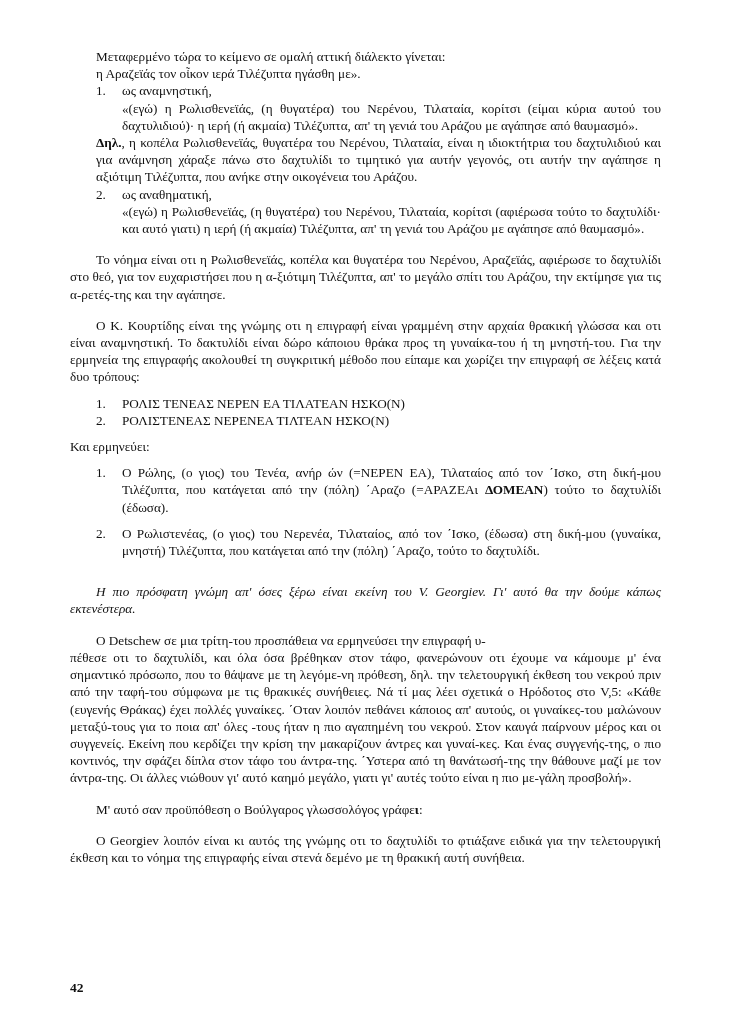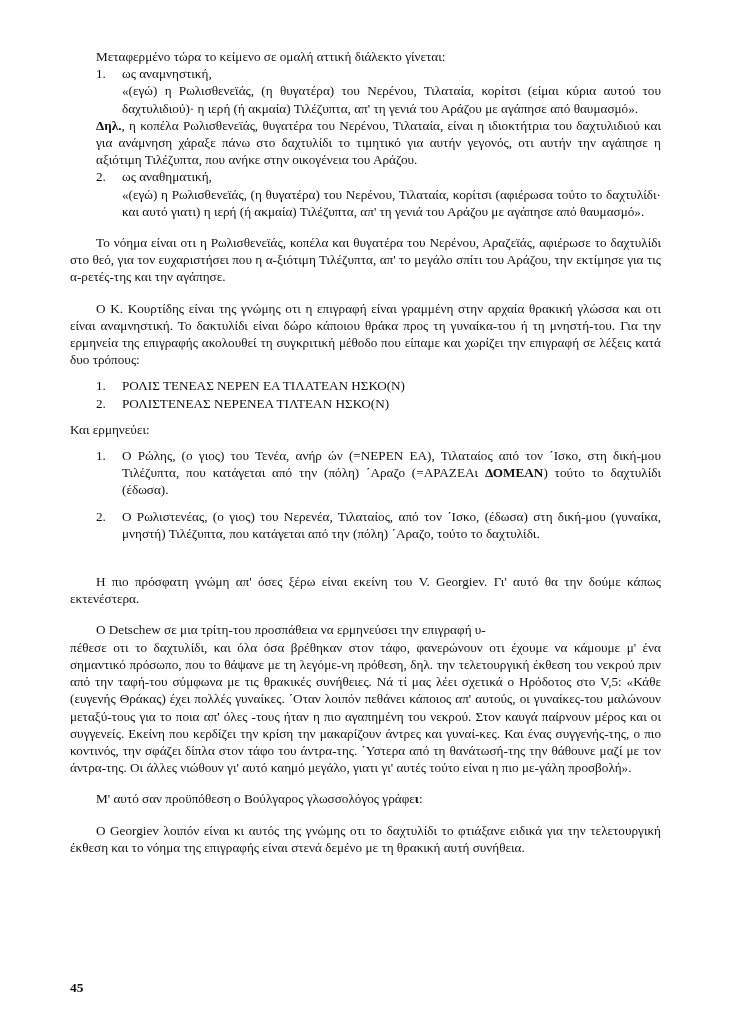--- a/index.html
+++ b/index.html
@@ -31,21 +31,21 @@
     margin: 0;
   }
   .para {
     margin-bottom: 0px;
   }
   .indent {
     text-indent: 26px;
   }
   .gap-sm { margin-top: 9px; }
   .gap-md { margin-top: 14px; }
-  .gap-lg { margin-top: 31px; }
+  .gap-lg { margin-top: 24px; font-style: italic; }
 
   
   .num-item {
     display: flex;
     align-items: flex-start;
   }
   .num-item .marker {
     flex: 0 0 auto;
     width: 26px;
     text-align: left;
@@ -80,20 +80,21 @@
   }
 </style>
 </head>
 <body>
 
 <div class="page">
   <div class="body-text">
 
     <p class="para indent">Μεταφερμένο τώρα το κείμενο σε ομαλή αττική διάλεκτο γίνεται:</p>
 
+    <p class="para indent">η Αραζεϊάς τον οἶκον ιερά Τιλέζυπτα ηγάσθη με».</p>
 
     <div class="num-item lvl1">
       <span class="marker">1.</span>
       <span class="content">ως αναμνηστική,</span>
     </div>
     <p class="quote-block">«(εγώ) η Ρωλισθενεϊάς, (η θυγατέρα) του Νερένου, Τιλαταία, κορίτσι (είμαι κύρια αυτού του δαχτυλιδιού)· η ιερή (ή ακμαία) Τιλέζυπτα, απ' τη γενιά του Αράζου με αγάπησε από θαυμασμό».</p>
     <p class="note-block"><b>Δηλ.</b><span>, η κοπέλα Ρωλισθενεϊάς, θυγατέρα του Νερένου, Τιλαταία, είναι η ιδιοκτήτρια του δαχτυλιδιού και για ανάμνηση χάραξε πάνω στο δαχτυλίδι το τιμητικό για αυτήν γεγονός, οτι αυτήν την αγάπησε η αξιότιμη Τιλέζυπτα, που ανήκε στην οικογένεια του Αράζου.</span></p>
 
     <div class="num-item lvl1">
       <span class="marker">2.</span>
@@ -131,14 +132,14 @@
 
     <p class="para indent gap-md">Ο Detschew σε μια τρίτη-του προσπάθεια να ερμηνεύσει την επιγραφή υ-</p>
     <p class="para"><b style="font-weight:normal">πέθεσε οτι το δαχτυλίδι, και όλα όσα βρέθηκαν στον τάφο, φανερώνουν  οτι έχουμε να κάμουμε μ' ένα σημαντικό πρόσωπο, που το θάψανε με τη λεγόμε-νη πρόθεση, δηλ. την τελετουργική έκθεση του νεκρού πριν από την ταφή-του σύμφωνα με τις θρακικές συνήθειες. Νά τί μας λέει σχετικά ο Ηρόδοτος στο V,5: «Κάθε (ευγενής Θράκας) έχει πολλές γυναίκες. ΄Οταν λοιπόν πεθάνει κάποιος απ' αυτούς, οι γυναίκες-του μαλώνουν μεταξύ-τους  για το ποια απ' όλες -τους ήταν η πιο αγαπημένη του νεκρού. Στον καυγά παίρνουν  μέρος και οι συγγενείς. Εκείνη που κερδίζει την κρίση την μακαρίζουν άντρες και γυναί-κες. Και ένας συγγενής-της, ο πιο κοντινός, την σφάζει δίπλα στον τάφο του άντρα-της. ΄Υστερα από τη θανάτωσή-της την θάθουνε μαζί με τον άντρα-της. Οι άλλες νιώθουν γι' αυτό καημό μεγάλο, γιατι γι' αυτές τούτο είναι η πιο με-γάλη προσβολή».</b></p>
 
     <p class="para indent gap-md"><span>Μ' αυτό σαν προϋπόθεση ο Βούλγαρος γλωσσολόγος γράφε</span><b>ι</b><span>:</span></p>
 
     <p class="para indent gap-md">Ο Georgiev λοιπόν είναι κι αυτός της γνώμης οτι το δαχτυλίδι το φτιάξανε ειδικά για την τελετουργική έκθεση και το νόημα της επιγραφής είναι στενά δεμένο με τη θρακική αυτή συνήθεια.</p>
 
   </div>
 
-  <div class="page-number">45</div>
+  <div class="page-number">42</div>
 </div>
 
 </body></html>

